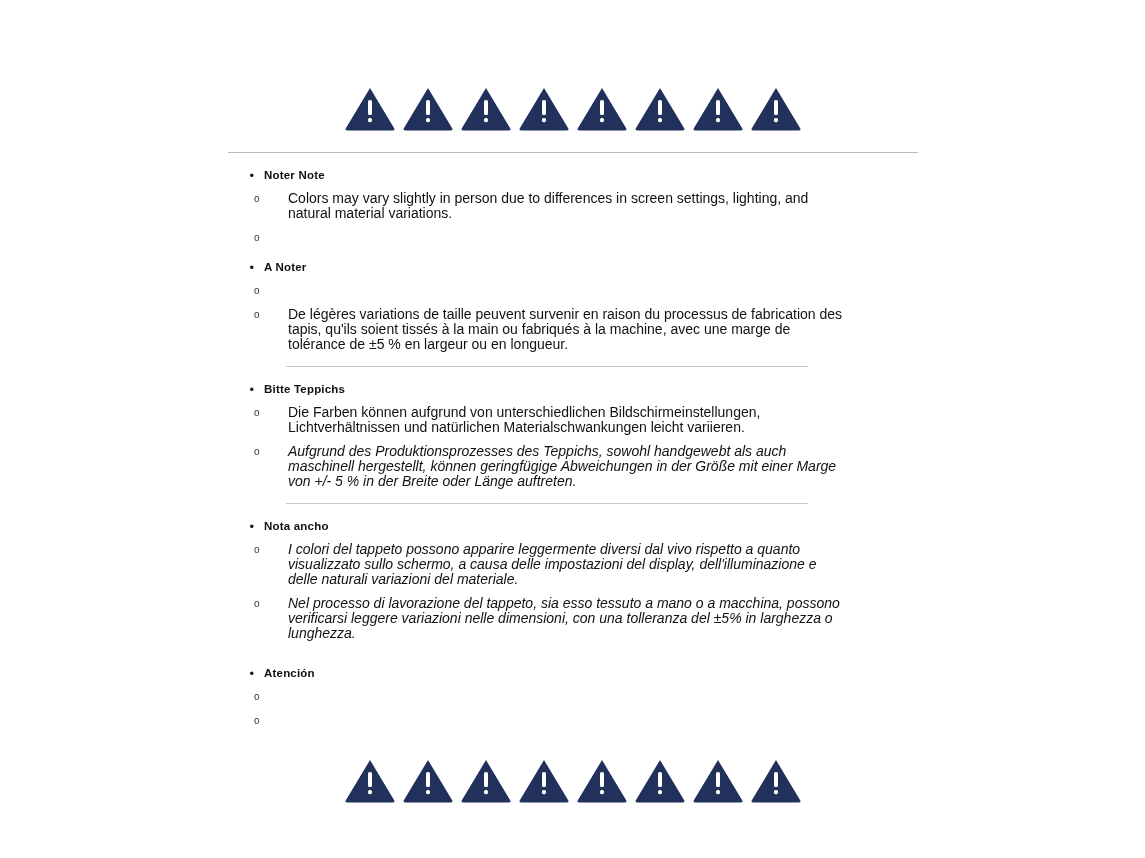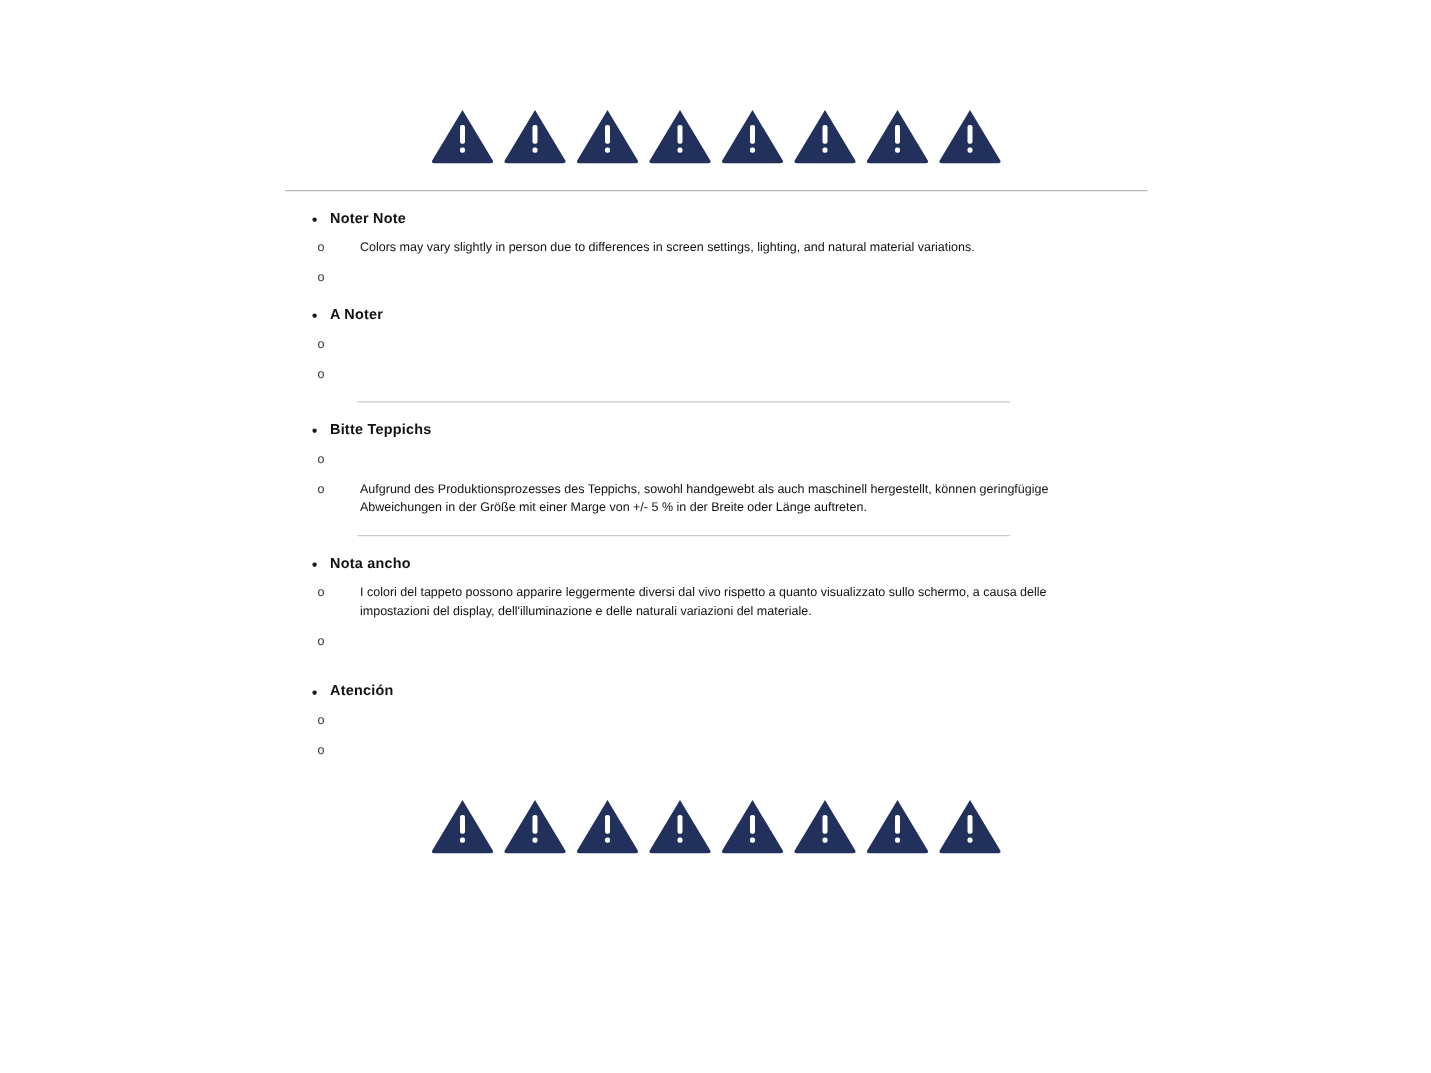--- a/index.html
+++ b/index.html
@@ -92,27 +92,28 @@
   .sub-marker {
     width: 34px;
     flex: 0 0 34px;
     margin-left: 26px;
     text-align: left;
     font-size: 10px;
     line-height: 15px;
     color: #333;
   }
   .sub-text {
-    font-size: 10px;
+    font-size: 14px;
     line-height: 15px;
     color: #111;
     max-width: 560px;
     font-style: normal;
   }
   .italicish {
+    font-style: italic;
   }
 </style>
 </head>
 <body>
 
 <div class="page">
 
   <div class="content">
 
     <div class="warning-strip top">
@@ -180,34 +181,36 @@
       <div class="bullet-row">
         <span class="bullet-dot">•</span>
         <span class="section-title">A Noter</span>
       </div>
       <div class="sub-list">
         <div class="sub-row">
           <span class="sub-marker">o</span>
         </div>
         <div class="sub-row">
           <span class="sub-marker">o</span>
+          <span class="sub-text">De légères variations de taille peuvent survenir en raison du processus de fabrication des tapis, qu'ils soient tissés à la main ou fabriqués à la machine, avec une marge de tolérance de ±5 % en largeur ou en longueur.</span>
         </div>
       </div>
     </div>
 
     <hr class="sub-rule">
 
     <div class="section" style="margin-top:0;">
       <div class="bullet-row">
         <span class="bullet-dot">•</span>
         <span class="section-title">Bitte Teppichs</span>
       </div>
       <div class="sub-list">
         <div class="sub-row">
           <span class="sub-marker">o</span>
+          <span class="sub-text">Die Farben können aufgrund von unterschiedlichen Bildschirmeinstellungen, Lichtverhältnissen und natürlichen Materialschwankungen leicht variieren.</span>
         </div>
         <div class="sub-row">
           <span class="sub-marker">o</span>
           <span class="sub-text italicish">Aufgrund des Produktionsprozesses des Teppichs, sowohl handgewebt als auch maschinell hergestellt, können geringfügige Abweichungen in der Größe mit einer Marge von +/- 5 % in der Breite oder Länge auftreten.</span>
         </div>
       </div>
     </div>
 
     <hr class="sub-rule">
 
@@ -216,20 +219,21 @@
         <span class="bullet-dot">•</span>
         <span class="section-title">Nota ancho</span>
       </div>
       <div class="sub-list">
         <div class="sub-row">
           <span class="sub-marker">o</span>
           <span class="sub-text italicish">I colori del tappeto possono apparire leggermente diversi dal vivo rispetto a quanto visualizzato sullo schermo, a causa delle impostazioni del display, dell'illuminazione e delle naturali variazioni del materiale.</span>
         </div>
         <div class="sub-row">
           <span class="sub-marker">o</span>
+          <span class="sub-text italicish">Nel processo di lavorazione del tappeto, sia esso tessuto a mano o a macchina, possono verificarsi leggere variazioni nelle dimensioni, con una tolleranza del ±5% in larghezza o lunghezza.</span>
         </div>
       </div>
     </div>
 
     <div class="section" style="margin-top:24px;">
       <div class="bullet-row">
         <span class="bullet-dot">•</span>
         <span class="section-title">Atención</span>
       </div>
       <div class="sub-list">

